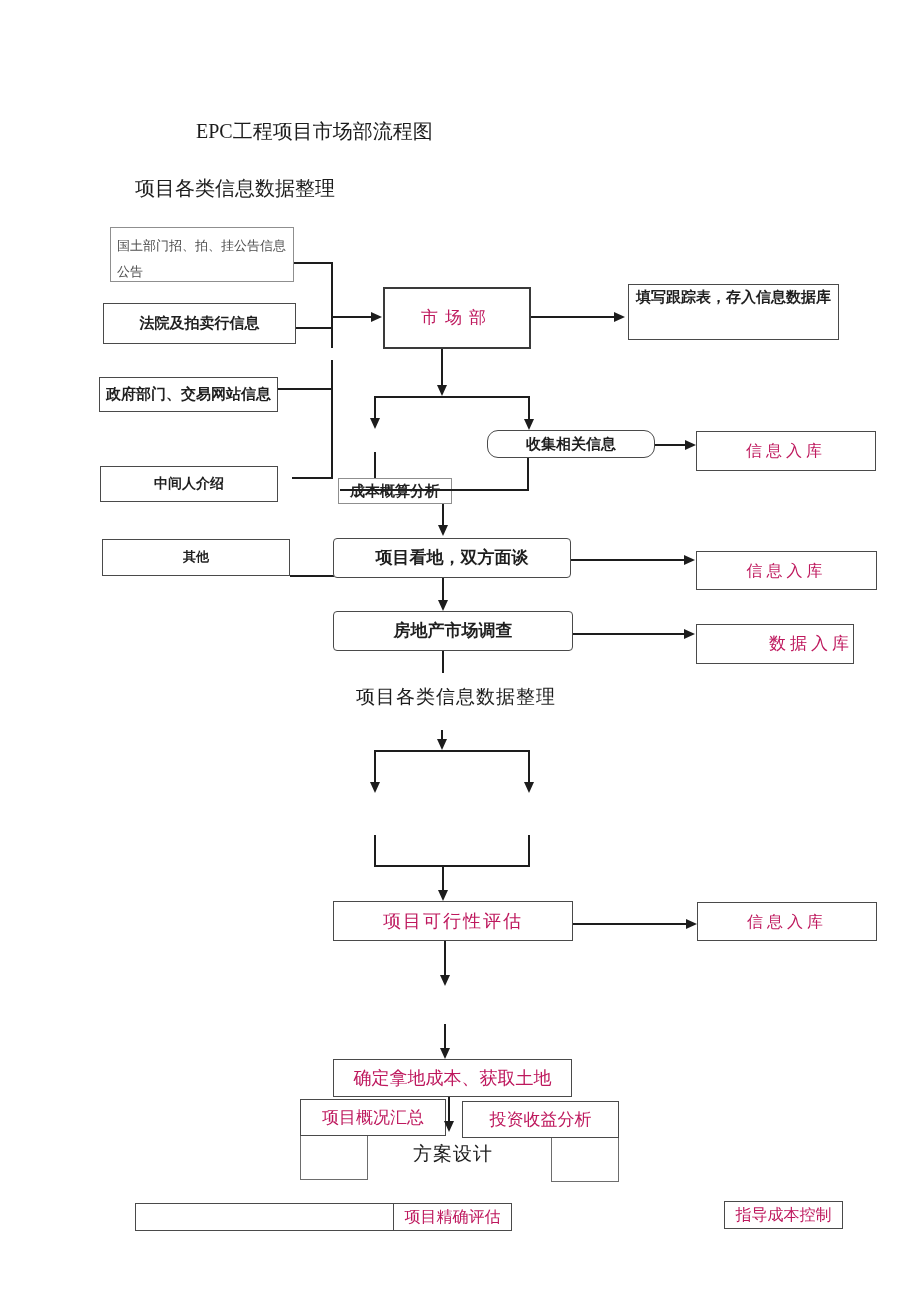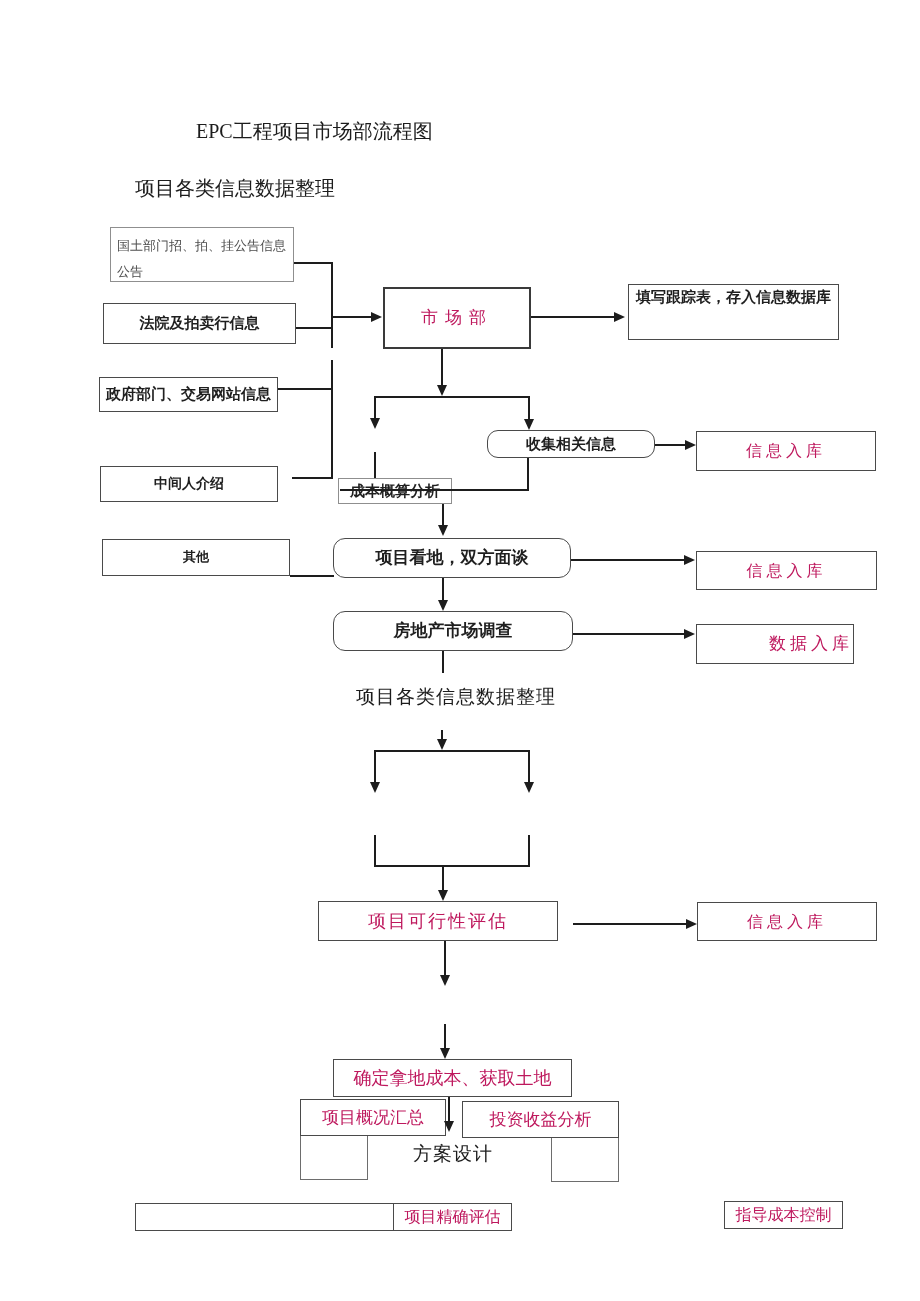--- a/index.html
+++ b/index.html
@@ -4,21 +4,21 @@
 <style>
   html,body{margin:0;padding:0;background:#fff;}
   #page{position:relative;width:920px;height:1301px;background:#ffffff;overflow:hidden;
         font-family:"Liberation Serif",serif;color:#1c1c1c;}
   .box{position:absolute;box-sizing:border-box;background:#fff;border:2px solid #3a3a3a;
        display:flex;align-items:center;justify-content:center;text-align:center;line-height:1.25;}
   .b-sans{font-family:"Liberation Sans",sans-serif;font-weight:bold;color:#1f1f1f;}
   .serif{font-family:"Liberation Serif",serif;font-weight:normal;color:#be185d;}
   .gray-border{border:1px solid #8f8f8f;}
   .thin-border{border:1px solid #4a4a4a;}
-  .rounded{border-radius:12px;text-align:right;}
+  .rounded{border-radius:4px;text-align:right;}
   .hline{position:absolute;background:#1d1d1d;height:2px;}
   .vline{position:absolute;background:#1d1d1d;width:2px;}
   .ah-r{position:absolute;width:0;height:0;border-top:5px solid transparent;
         border-bottom:5px solid transparent;border-left:11px solid #1d1d1d;}
   .ah-d{position:absolute;width:0;height:0;border-left:5px solid transparent;
         border-right:5px solid transparent;border-top:11px solid #1d1d1d;}
   .caption{position:absolute;font-family:"Liberation Serif",serif;color:#1c1c1c;white-space:nowrap;}
   .notch{position:absolute;box-sizing:border-box;border:1px solid #6d6d6d;border-top:none;background:transparent;}
 </style>
 </head>
@@ -128,21 +128,21 @@
   <div class="ah-d" style="left:370px;top:782px;"></div>
   <div class="vline" style="left:528px;top:750px;height:33px;"></div>
   <div class="ah-d" style="left:524px;top:782px;"></div>
 
   <div class="vline" style="left:374px;top:835px;height:32px;"></div>
   <div class="vline" style="left:528px;top:835px;height:32px;"></div>
   <div class="hline" style="left:374px;top:865px;width:156px;"></div>
   <div class="vline" style="left:442px;top:867px;height:24px;"></div>
   <div class="ah-d" style="left:438px;top:890px;"></div>
 
-  <div class="box thin-border serif" style="left:318px;top:901px;width:240px;height:40px;font-size:18px;letter-spacing:2px;">
+  <div class="box thin-border serif" style="left:333px;top:901px;width:240px;height:40px;font-size:18px;letter-spacing:2px;">
     <span>项目可行性评估</span>
   </div>
   <div class="hline" style="left:573px;top:923px;width:114px;"></div>
   <div class="ah-r" style="left:686px;top:919px;"></div>
   <div class="box thin-border serif" style="left:697px;top:902px;width:180px;height:39px;font-size:16px;letter-spacing:4px;">
     <span>信息入库</span>
   </div>
 
   <div class="vline" style="left:444px;top:941px;height:35px;"></div>
   <div class="ah-d" style="left:440px;top:975px;"></div>

